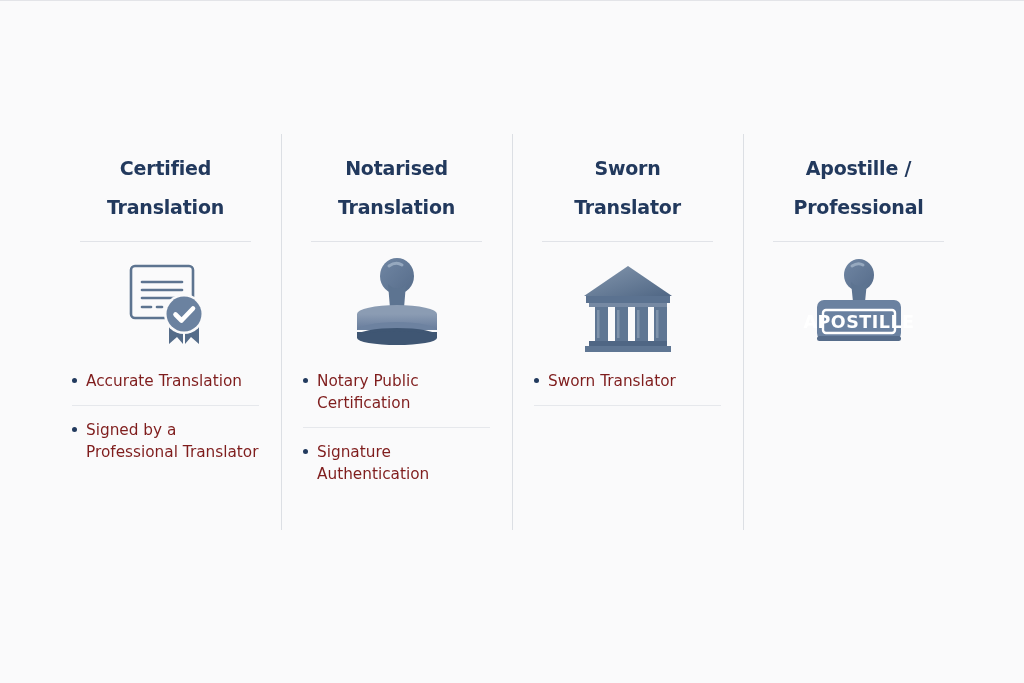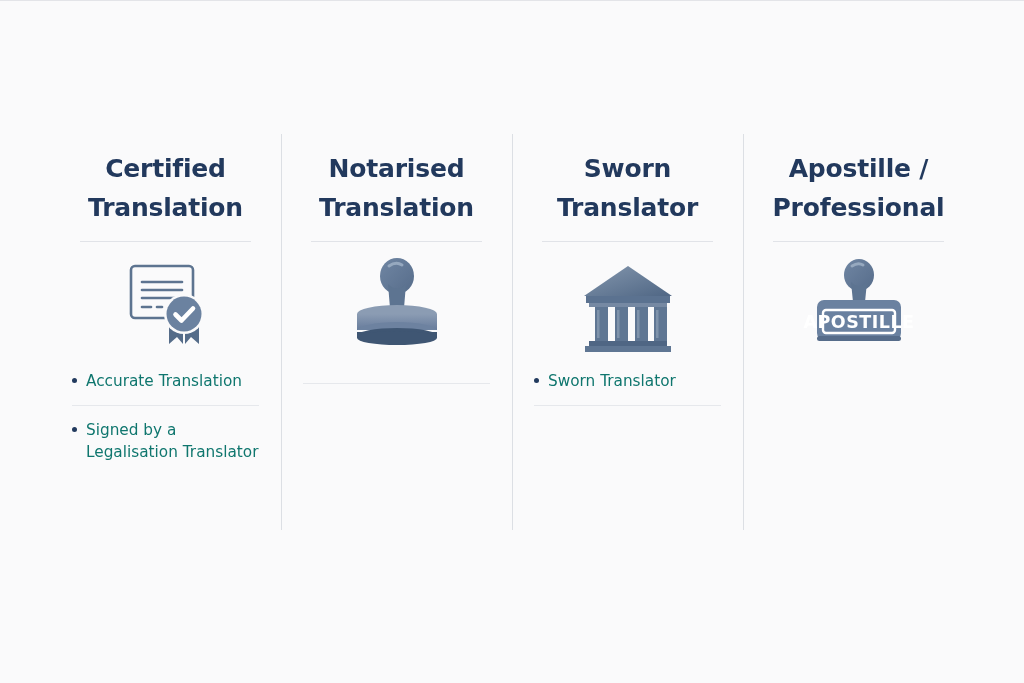--- a/index.html
+++ b/index.html
@@ -49,21 +49,21 @@
     top: 0;
     bottom: 0;
     width: 1px;
     background: #dcdfe4;
   }
 
   
   .col-title {
     font-family: "DejaVu Sans", sans-serif;
     font-weight: bold;
-    font-size: 25px;
+    font-size: 19px;
     line-height: 39px;
     color: #22395d;
     text-align: center;
     letter-spacing: -0.2px;
     white-space: pre-line;
     margin: 0;
     padding-top: 15px;
   }
   .title-rule {
     width: 171px;
@@ -87,21 +87,21 @@
     margin: 0;
     padding: 0;
     list-style: none;
   }
   .bullet-item {
     display: flex;
     align-items: flex-start;
     font-family: "DejaVu Sans", sans-serif;
     font-size: 15.3px;
     line-height: 22px;
-    color: #0f766e;
+    color: #7f1d1d;
     padding: 0;
   }
   .bullet-dot {
     flex: 0 0 auto;
     width: 5px;
     height: 5px;
     border-radius: 50%;
     background: #223a5e;
     margin: 8px 9px 0 0;
   }
@@ -150,21 +150,21 @@
 
       <ul class="bullets">
         <li class="bullet-item">
           <span class="bullet-dot"></span>
           <span class="bullet-text">Accurate Translation</span>
         </li>
         <div class="bullet-sep"></div>
         <li class="bullet-item">
           <span class="bullet-dot"></span>
           <span class="bullet-text">Signed by a
-Legalisation Translator</span>
+Professional Translator</span>
         </li>
       </ul>
     </div>
 
     <div class="column">
       <div class="col-title">Notarised
 Translation</div>
       <div class="title-rule"></div>
 
       <div class="icon-wrap">
@@ -193,21 +193,31 @@
 
           <rect x="12" y="72" width="80" height="3" fill="#fafafb"></rect>
 
           <ellipse cx="52" cy="78" rx="40" ry="8" fill="#3f5673"></ellipse>
           <rect x="12" y="74" width="80" height="6" fill="#3f5673"></rect>
           <ellipse cx="52" cy="80" rx="40" ry="7" fill="#3f5673"></ellipse>
         </svg>
       </div>
 
       <ul class="bullets">
+        <li class="bullet-item">
+          <span class="bullet-dot"></span>
+          <span class="bullet-text">Notary Public
+Certification</span>
+        </li>
         <div class="bullet-sep"></div>
+        <li class="bullet-item">
+          <span class="bullet-dot"></span>
+          <span class="bullet-text">Signature
+Authentication</span>
+        </li>
       </ul>
     </div>
 
     <div class="column">
       <div class="col-title">Sworn
 Translator</div>
       <div class="title-rule"></div>
 
       <div class="icon-wrap">
         <svg width="104" height="96" viewBox="0 0 104 96" aria-hidden="true">

